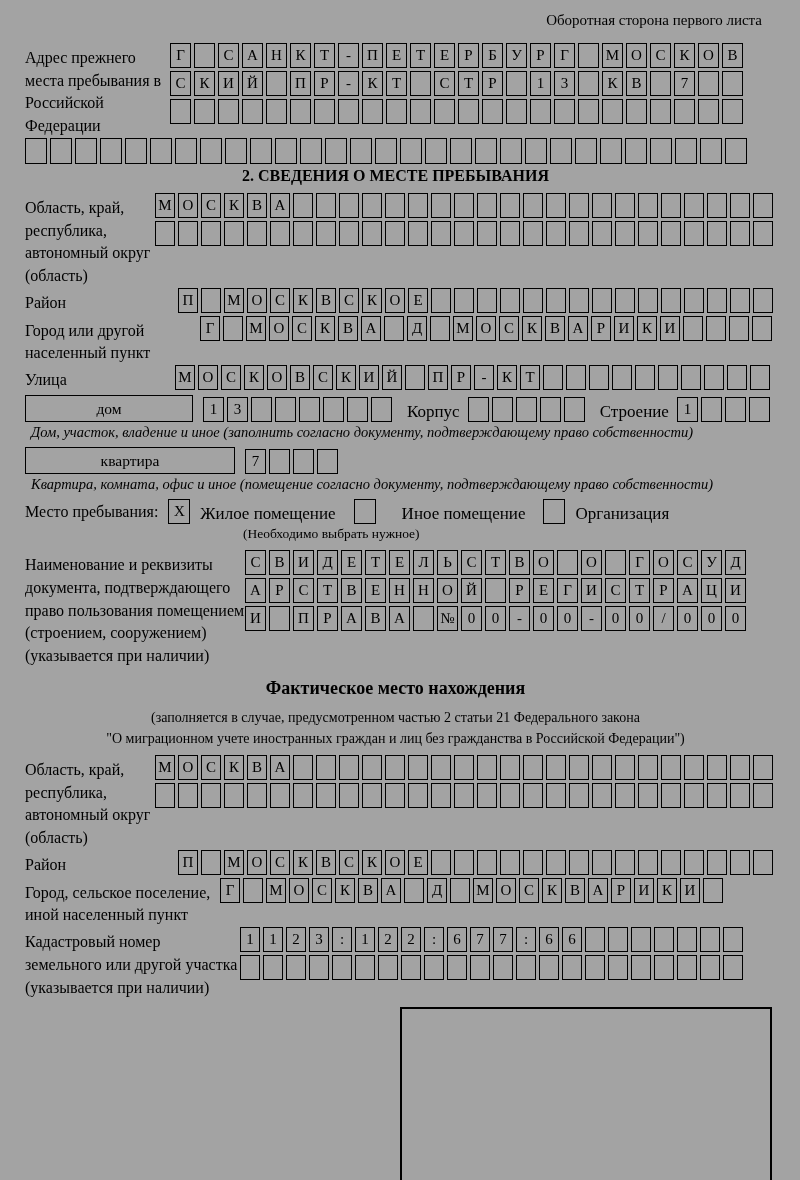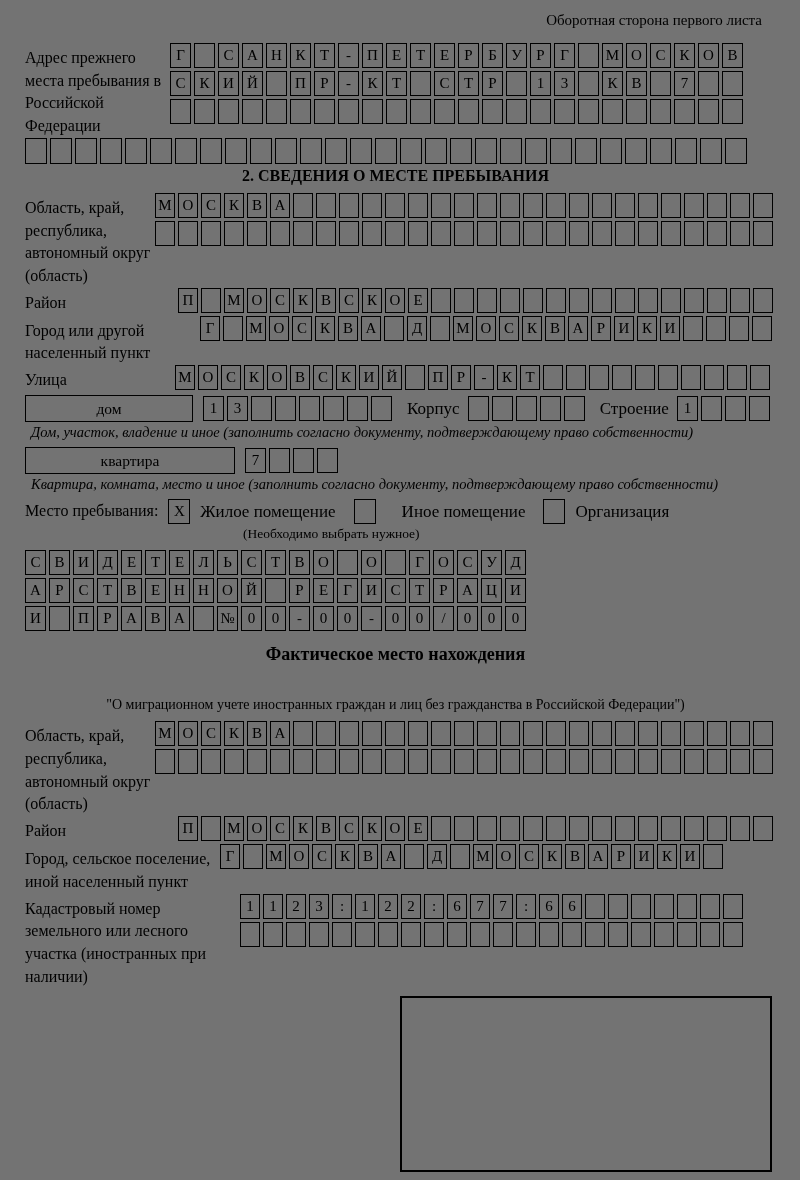--- a/index.html
+++ b/index.html
@@ -1,38 +1,38 @@
 <!DOCTYPE html>
 <html><head>
 <meta charset="utf-8">
 <style>
   html,body{margin:0;padding:0;background:#888;}
   .page{
-    width:800px;height:1180px;background:#737373;color:#000;
+    width:800px;height:1180px;background:#a3a3a3;color:#000;
     font-family:"Liberation Serif","DejaVu Serif",serif;
     box-sizing:border-box;padding:10px 34px 0 25px;overflow:hidden;position:relative;
   }
   .hdr-note{text-align:right;font-size:15px;margin:2px 4px 14px 0;}
   .field{display:flex;align-items:flex-start;}
   .flabel{font-size:16px;line-height:1.42;padding-top:4px;flex-shrink:0;}
   .lw145{width:145px;} .lw130{width:130px;} .lw153{width:153px;} .lw175{width:175px;}
   .lw150{width:150px;} .lw195{width:195px;} .lw215{width:215px;} .lw220{width:220px;}
   .rows{flex:1;}
   .boxrow{display:flex;margin-bottom:3px;}
   .cbox{
     box-sizing:border-box;flex-shrink:0;width:20px;height:25px;border:1.6px solid #000;
     margin-right:3px;display:inline-flex;align-items:center;justify-content:center;
     font-size:15px;line-height:1;
   }
   .boxrow.lg .cbox{width:21px;}
   .boxrow.xl .cbox{width:22px;height:26px;}
   .caption{font-size:13.5px;text-align:center;margin:1px 0 8px;}
   .caption-left{font-size:14.5px;text-align:left;margin:2px 0 6px 6px;font-style:italic;}
   .sec-title{text-align:center;font-weight:bold;font-size:16px;margin:0 0 8px;}
-  .inline-row{display:flex;align-items:center;margin:2px 0;}
+  .inline-row{display:flex;align-items:flex-end;margin:2px 0;}
   .widebox{box-sizing:border-box;height:27px;border:1.8px solid #000;display:inline-flex;
     align-items:center;justify-content:center;font-size:15.5px;flex-shrink:0;}
   .wb-dom{width:168px;margin-right:10px;}
   .wb-kv{width:210px;margin-right:10px;}
   .inline-label{font-size:17px;margin:0 8px 0 12px;white-space:nowrap;}
   .ck{width:22px;height:25px;margin:0 10px;}
   .stay-note{font-size:13.5px;margin:0 0 8px 218px;}
   .fact-title{text-align:center;font-weight:bold;font-size:18px;margin:10px 0 8px;}
   .fact-note{text-align:center;font-size:14px;line-height:1.5;margin-bottom:6px;}
   .stamp-wrap{margin-left:375px;width:392px;margin-top:8px;}
@@ -360,34 +360,35 @@
 
   <div class="inline-row">
     <span class="widebox wb-kv">квартира</span>
     <span class="boxrow lg" style="margin-bottom:0">
         <span class="cbox">7</span>
         <span class="cbox"></span>
         <span class="cbox"></span>
         <span class="cbox"></span>
       </span>
   </div>
-  <div class="caption-left">Квартира, комната, место и иное (заполнить согласно документу, подтверждающему право собственности)</div>
+  <div class="caption-left">Квартира, комната, офис и иное (помещение согласно документу, подтверждающему право собственности)</div>
 
   <div class="inline-row">
     <span class="flabel" style="padding-top:0">Место пребывания:</span>
     <span class="cbox ck">X</span>
     <span class="inline-label" style="margin-left:0">Жилое помещение</span>
     <span class="cbox ck"></span>
     <span class="inline-label" style="margin-left:16px">Иное помещение</span>
     <span class="cbox ck"></span>
     <span class="inline-label" style="margin-left:0">Организация</span>
   </div>
   <div class="stay-note">(Необходимо выбрать нужное)</div>
 
   <div class="field mt4">
+    <div class="flabel lw220">Наименование и реквизиты документа, подтверждающего право пользования помещением (строением, сооружением) (указывается при наличии)</div>
     <div class="rows">
       <div class="boxrow lg">
           <span class="cbox">С</span>
           <span class="cbox">В</span>
           <span class="cbox">И</span>
           <span class="cbox">Д</span>
           <span class="cbox">Е</span>
           <span class="cbox">Т</span>
           <span class="cbox">Е</span>
           <span class="cbox">Л</span>
@@ -449,21 +450,21 @@
           <span class="cbox">/</span>
           <span class="cbox">0</span>
           <span class="cbox">0</span>
           <span class="cbox">0</span>
         </div>
     </div>
   </div>
 
   <div class="fact-title">Фактическое место нахождения</div>
   <div class="fact-note">
-    <br>
+    <span>(заполняется в случае, предусмотренном частью 2 статьи 21 Федерального закона</span><br>
     <span>"О миграционном учете иностранных граждан и лиц без гражданства в Российской Федерации")</span>
   </div>
 
   <div class="field">
     <div class="flabel lw130">Область, край, республика, автономный округ (область)</div>
     <div class="rows">
       <div class="boxrow">
           <span class="cbox">М</span>
           <span class="cbox">О</span>
           <span class="cbox">С</span>
@@ -582,21 +583,21 @@
           <span class="cbox">Р</span>
           <span class="cbox">И</span>
           <span class="cbox">К</span>
           <span class="cbox">И</span>
           <span class="cbox"></span>
         </div>
     </div>
   </div>
 
   <div class="field">
-    <div class="flabel lw215">Кадастровый номер земельного или лесного участка (иностранных при наличии)</div>
+    <div class="flabel lw215">Кадастровый номер земельного или другой участка (указывается при наличии)</div>
     <div class="rows">
       <div class="boxrow">
           <span class="cbox">1</span>
           <span class="cbox">1</span>
           <span class="cbox">2</span>
           <span class="cbox">3</span>
           <span class="cbox">:</span>
           <span class="cbox">1</span>
           <span class="cbox">2</span>
           <span class="cbox">2</span>

